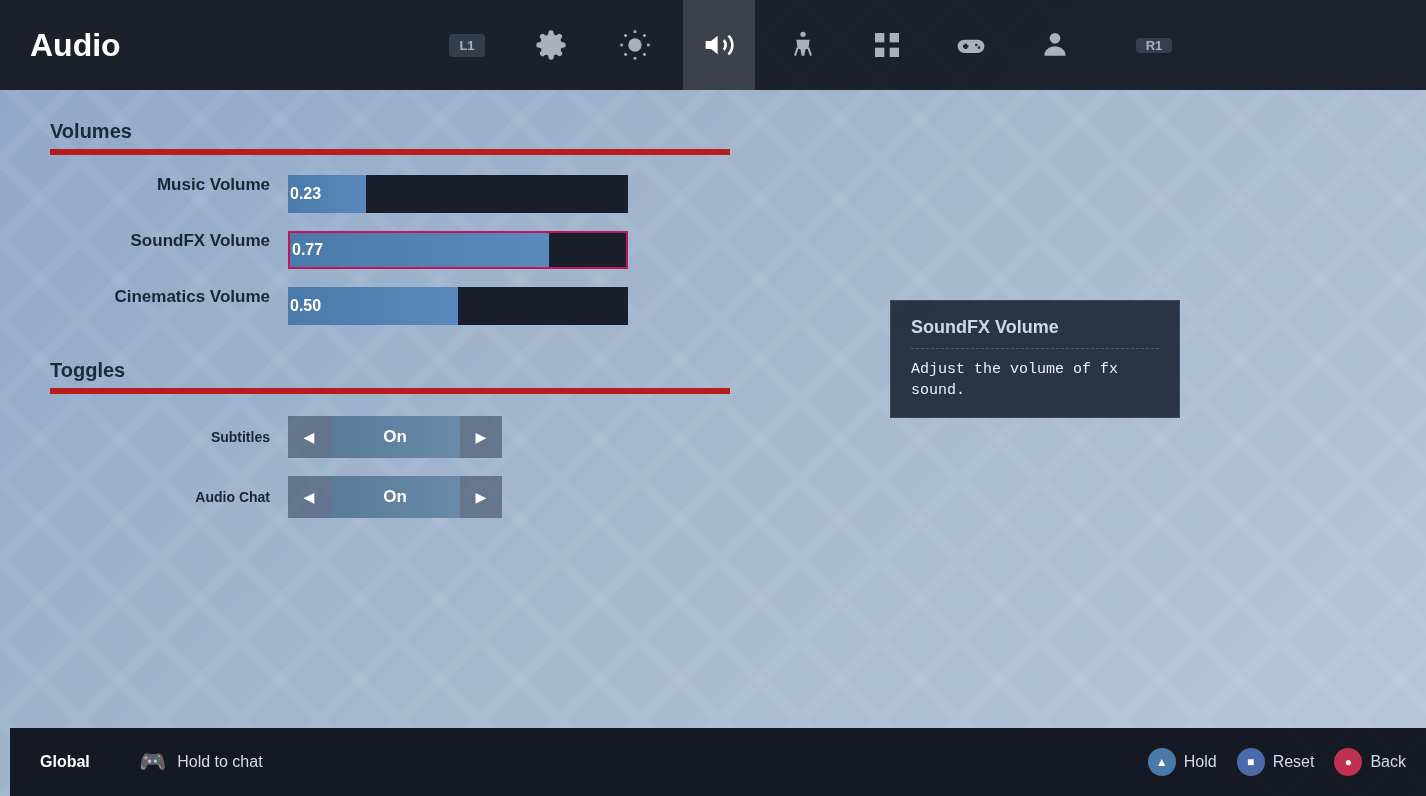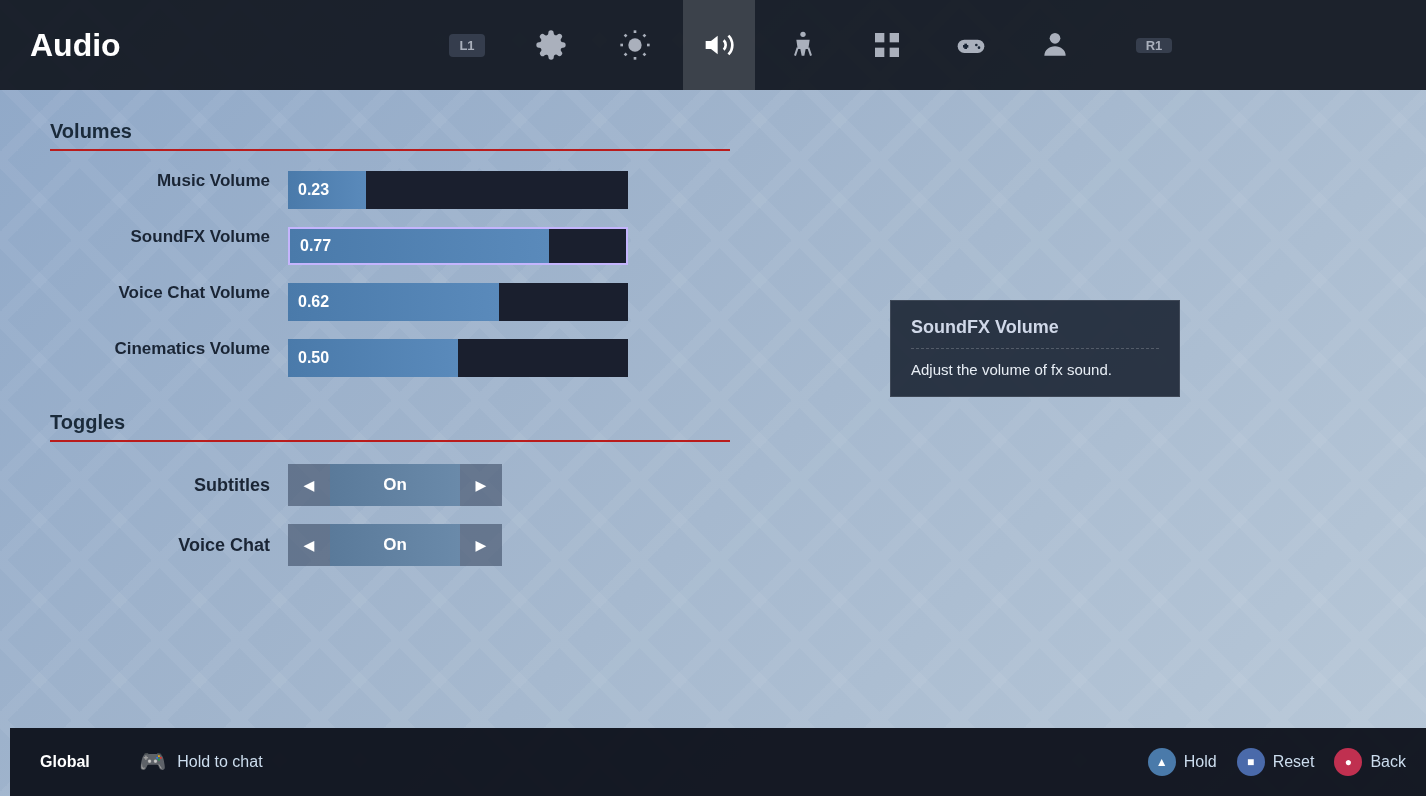--- a/index.html
+++ b/index.html
@@ -76,21 +76,21 @@
     
     .main-content {
       padding: 30px 50px;
       position: relative;
     }
 
     .section-title {
       color: #1a2a3a;
       font-size: 20px;
       font-weight: bold;
-      border-bottom: 2px solid #b91c1c;
+      border-bottom: 6px solid #b91c1c;
       padding-bottom: 6px;
       margin-bottom: 20px;
       width: 680px;
     }
 
     
     .volume-row {
       display: flex;
       align-items: flex-start;
       margin-bottom: 14px;
@@ -117,48 +117,48 @@
     .slider-fill {
       height: 100%;
       background: linear-gradient(90deg, #4a7aaa, #5a8abb);
       position: absolute;
       left: 0;
       top: 0;
     }
 
     .slider-value {
       position: absolute;
-      left: 10px;
+      left: 2px;
       top: 50%;
       transform: translateY(-50%);
       color: #ffffff;
       font-size: 16px;
       font-weight: bold;
       z-index: 2;
     }
 
     .slider-focused {
-      border: 2px solid #c4b5fd;
+      border: 2px solid #be185d;
     }
 
     
     .toggles-section {
       margin-top: 30px;
     }
 
     .toggle-row {
       display: flex;
       align-items: center;
       margin-bottom: 14px;
       height: 46px;
     }
 
     .toggle-label {
       color: #1a2535;
-      font-size: 18px;
+      font-size: 14px;
       font-weight: 600;
       text-align: right;
       width: 220px;
       margin-right: 18px;
     }
 
     .toggle-control {
       display: flex;
       align-items: center;
       gap: 0;
@@ -206,20 +206,21 @@
       font-weight: bold;
       border-bottom: 1px dashed rgba(255,255,255,0.2);
       padding-bottom: 10px;
       margin-bottom: 10px;
     }
 
     .tooltip-desc {
       color: #e8eef5;
       font-size: 15px;
       line-height: 1.4;
+      font-family: Liberation Mono, monospace;
     }
 
     
     .bottom-bar {
       position: absolute;
       bottom: 0;
       left: 10px;
       width: 100%;
       height: 68px;
       background: rgba(15,20,30,0.97);
@@ -369,27 +370,20 @@
   </div>
 
   <div class="volume-row">
     <div class="volume-label">SoundFX Volume</div>
     <div class="slider-bar slider-focused" style="width:340px;">
       <div class="slider-fill" style="width:77%;"></div>
       <span class="slider-value">0.77</span>
     </div>
   </div>
 
-  <div class="volume-row">
-    <div class="volume-label">Voice Chat Volume</div>
-    <div class="slider-bar" style="width:340px;">
-      <div class="slider-fill" style="width:62%;"></div>
-      <span class="slider-value">0.62</span>
-    </div>
-  </div>
 
   <div class="volume-row">
     <div class="volume-label">Cinematics Volume</div>
     <div class="slider-bar" style="width:340px;">
       <div class="slider-fill" style="width:50%;"></div>
       <span class="slider-value">0.50</span>
     </div>
   </div>
 
   <div class="toggles-section">
@@ -398,21 +392,21 @@
     <div class="toggle-row">
       <div class="toggle-label">Subtitles</div>
       <div class="toggle-control">
         <div class="toggle-arrow">◀</div>
         <div class="toggle-value">On</div>
         <div class="toggle-arrow">▶</div>
       </div>
     </div>
 
     <div class="toggle-row">
-      <div class="toggle-label">Voice Chat</div>
+      <div class="toggle-label">Audio Chat</div>
       <div class="toggle-control">
         <div class="toggle-arrow">◀</div>
         <div class="toggle-value">On</div>
         <div class="toggle-arrow">▶</div>
       </div>
     </div>
   </div>
 
   <div class="tooltip-box">
     <div class="tooltip-title">SoundFX Volume</div>

